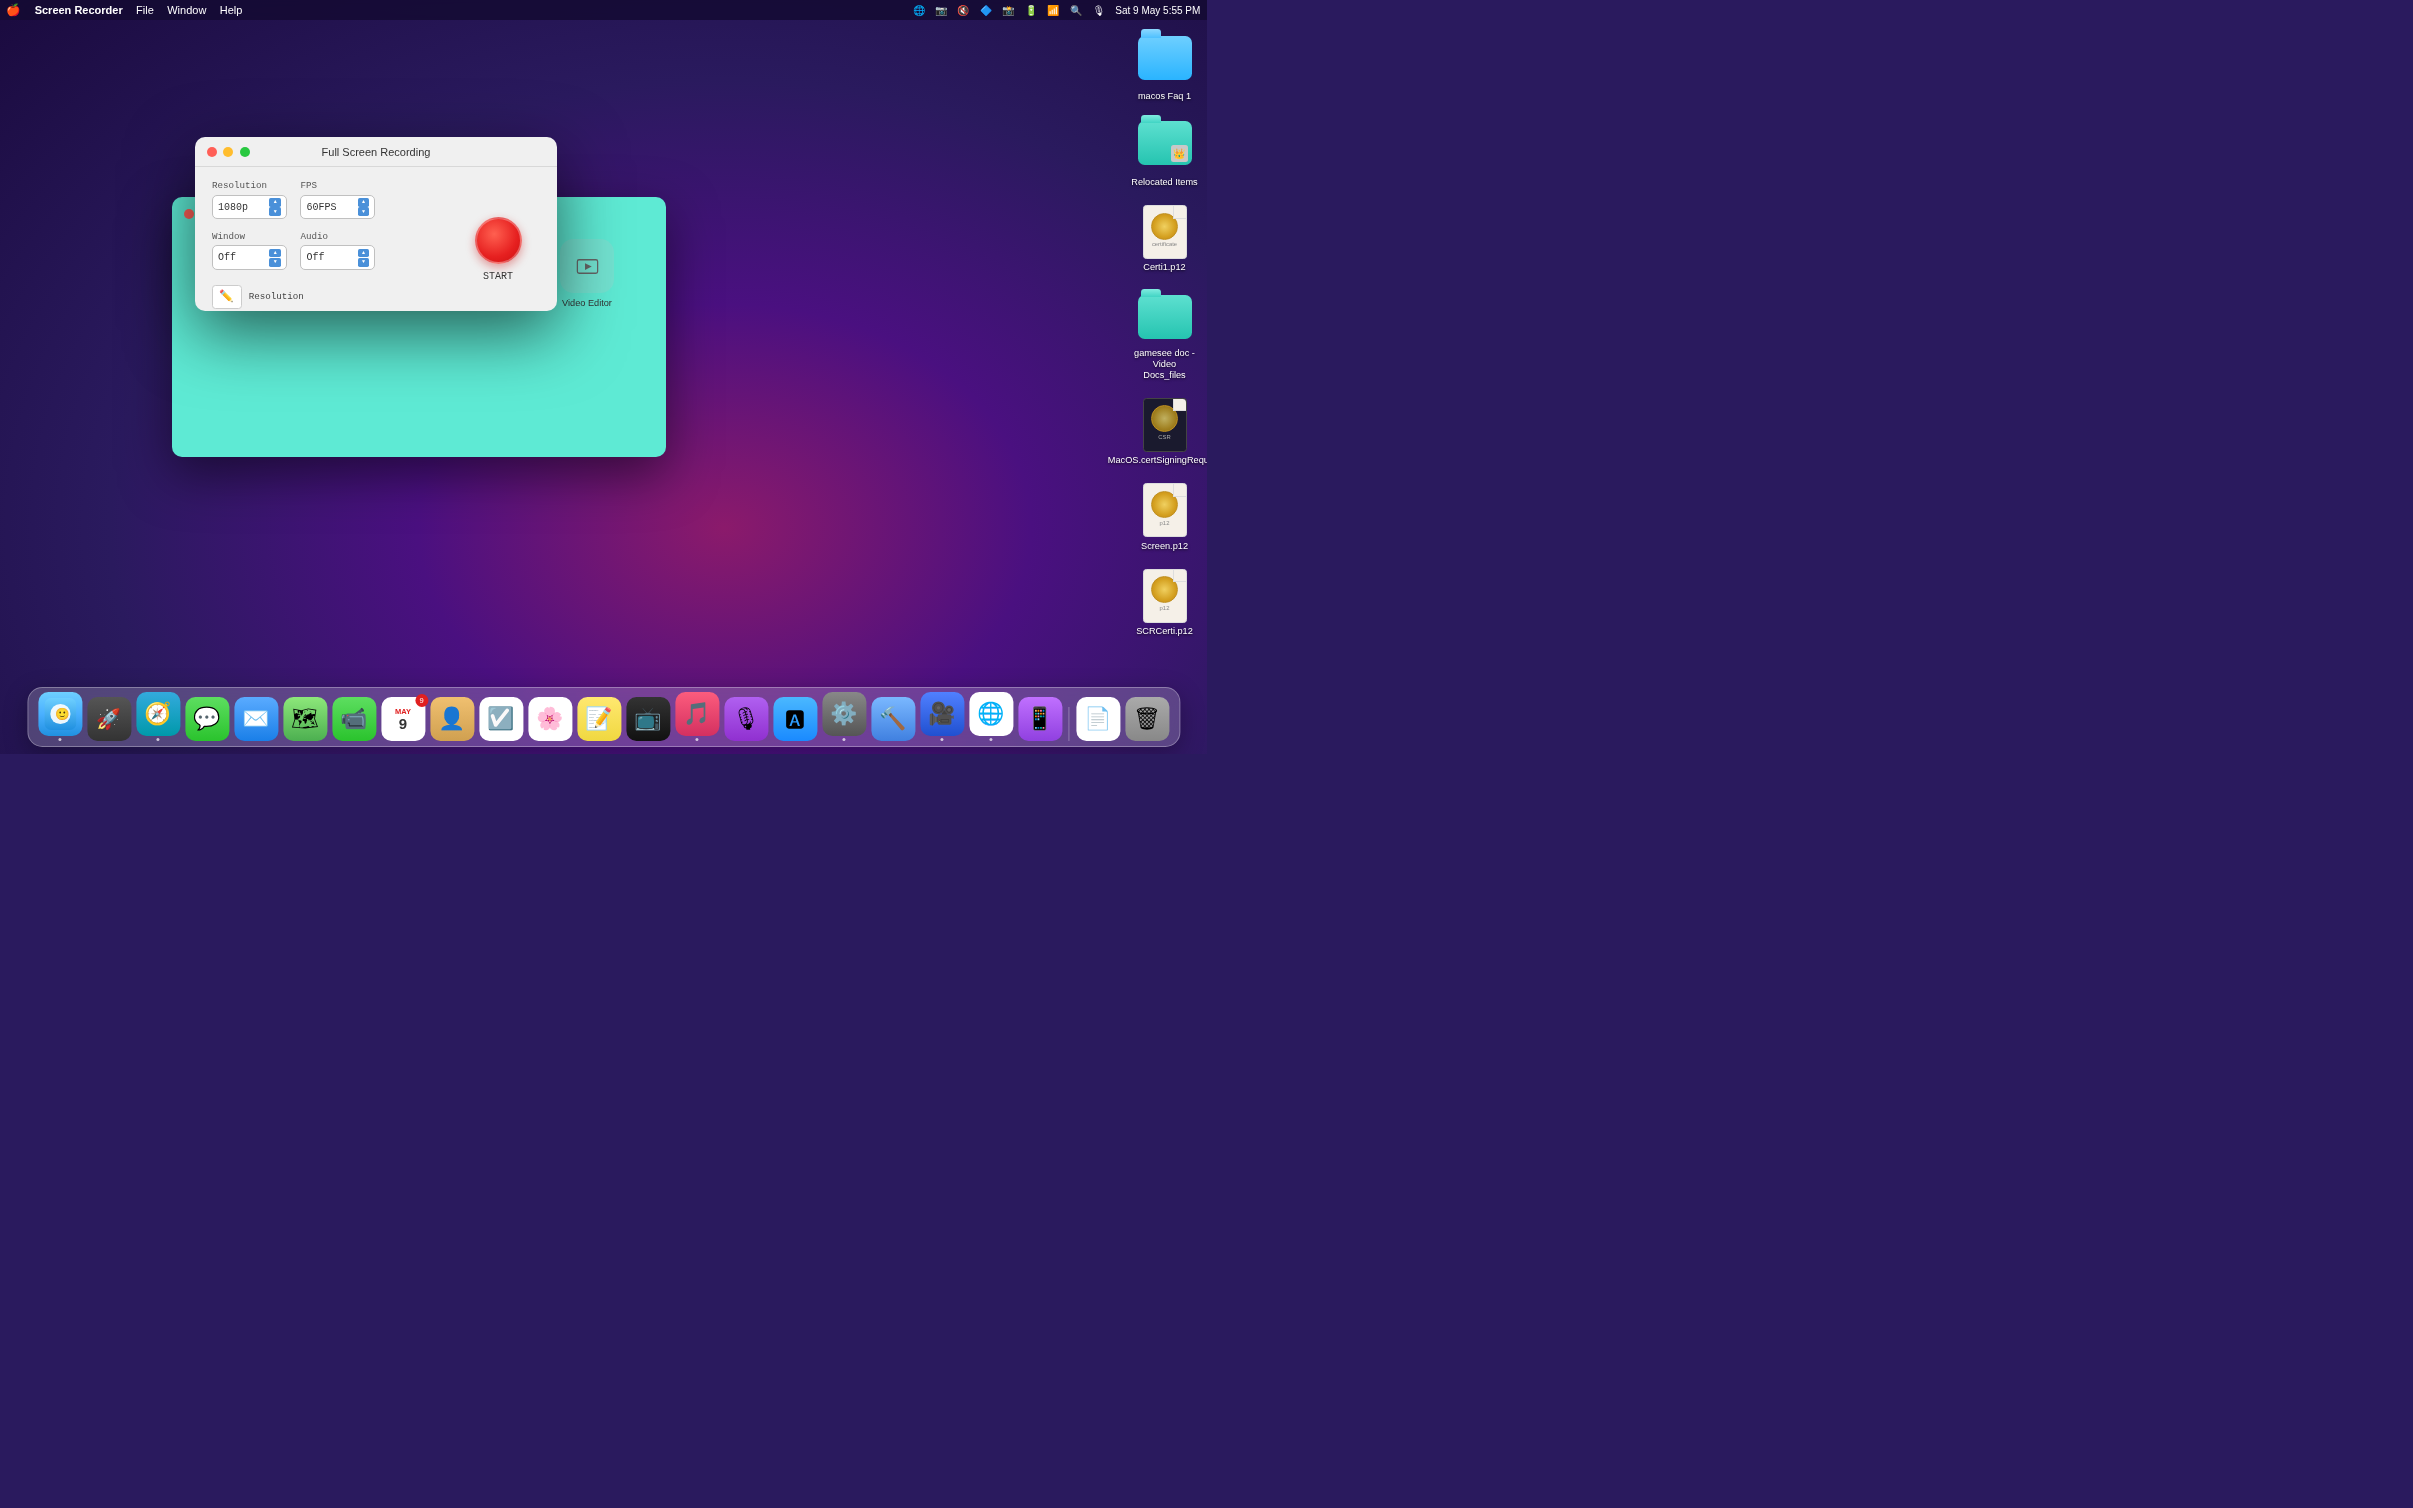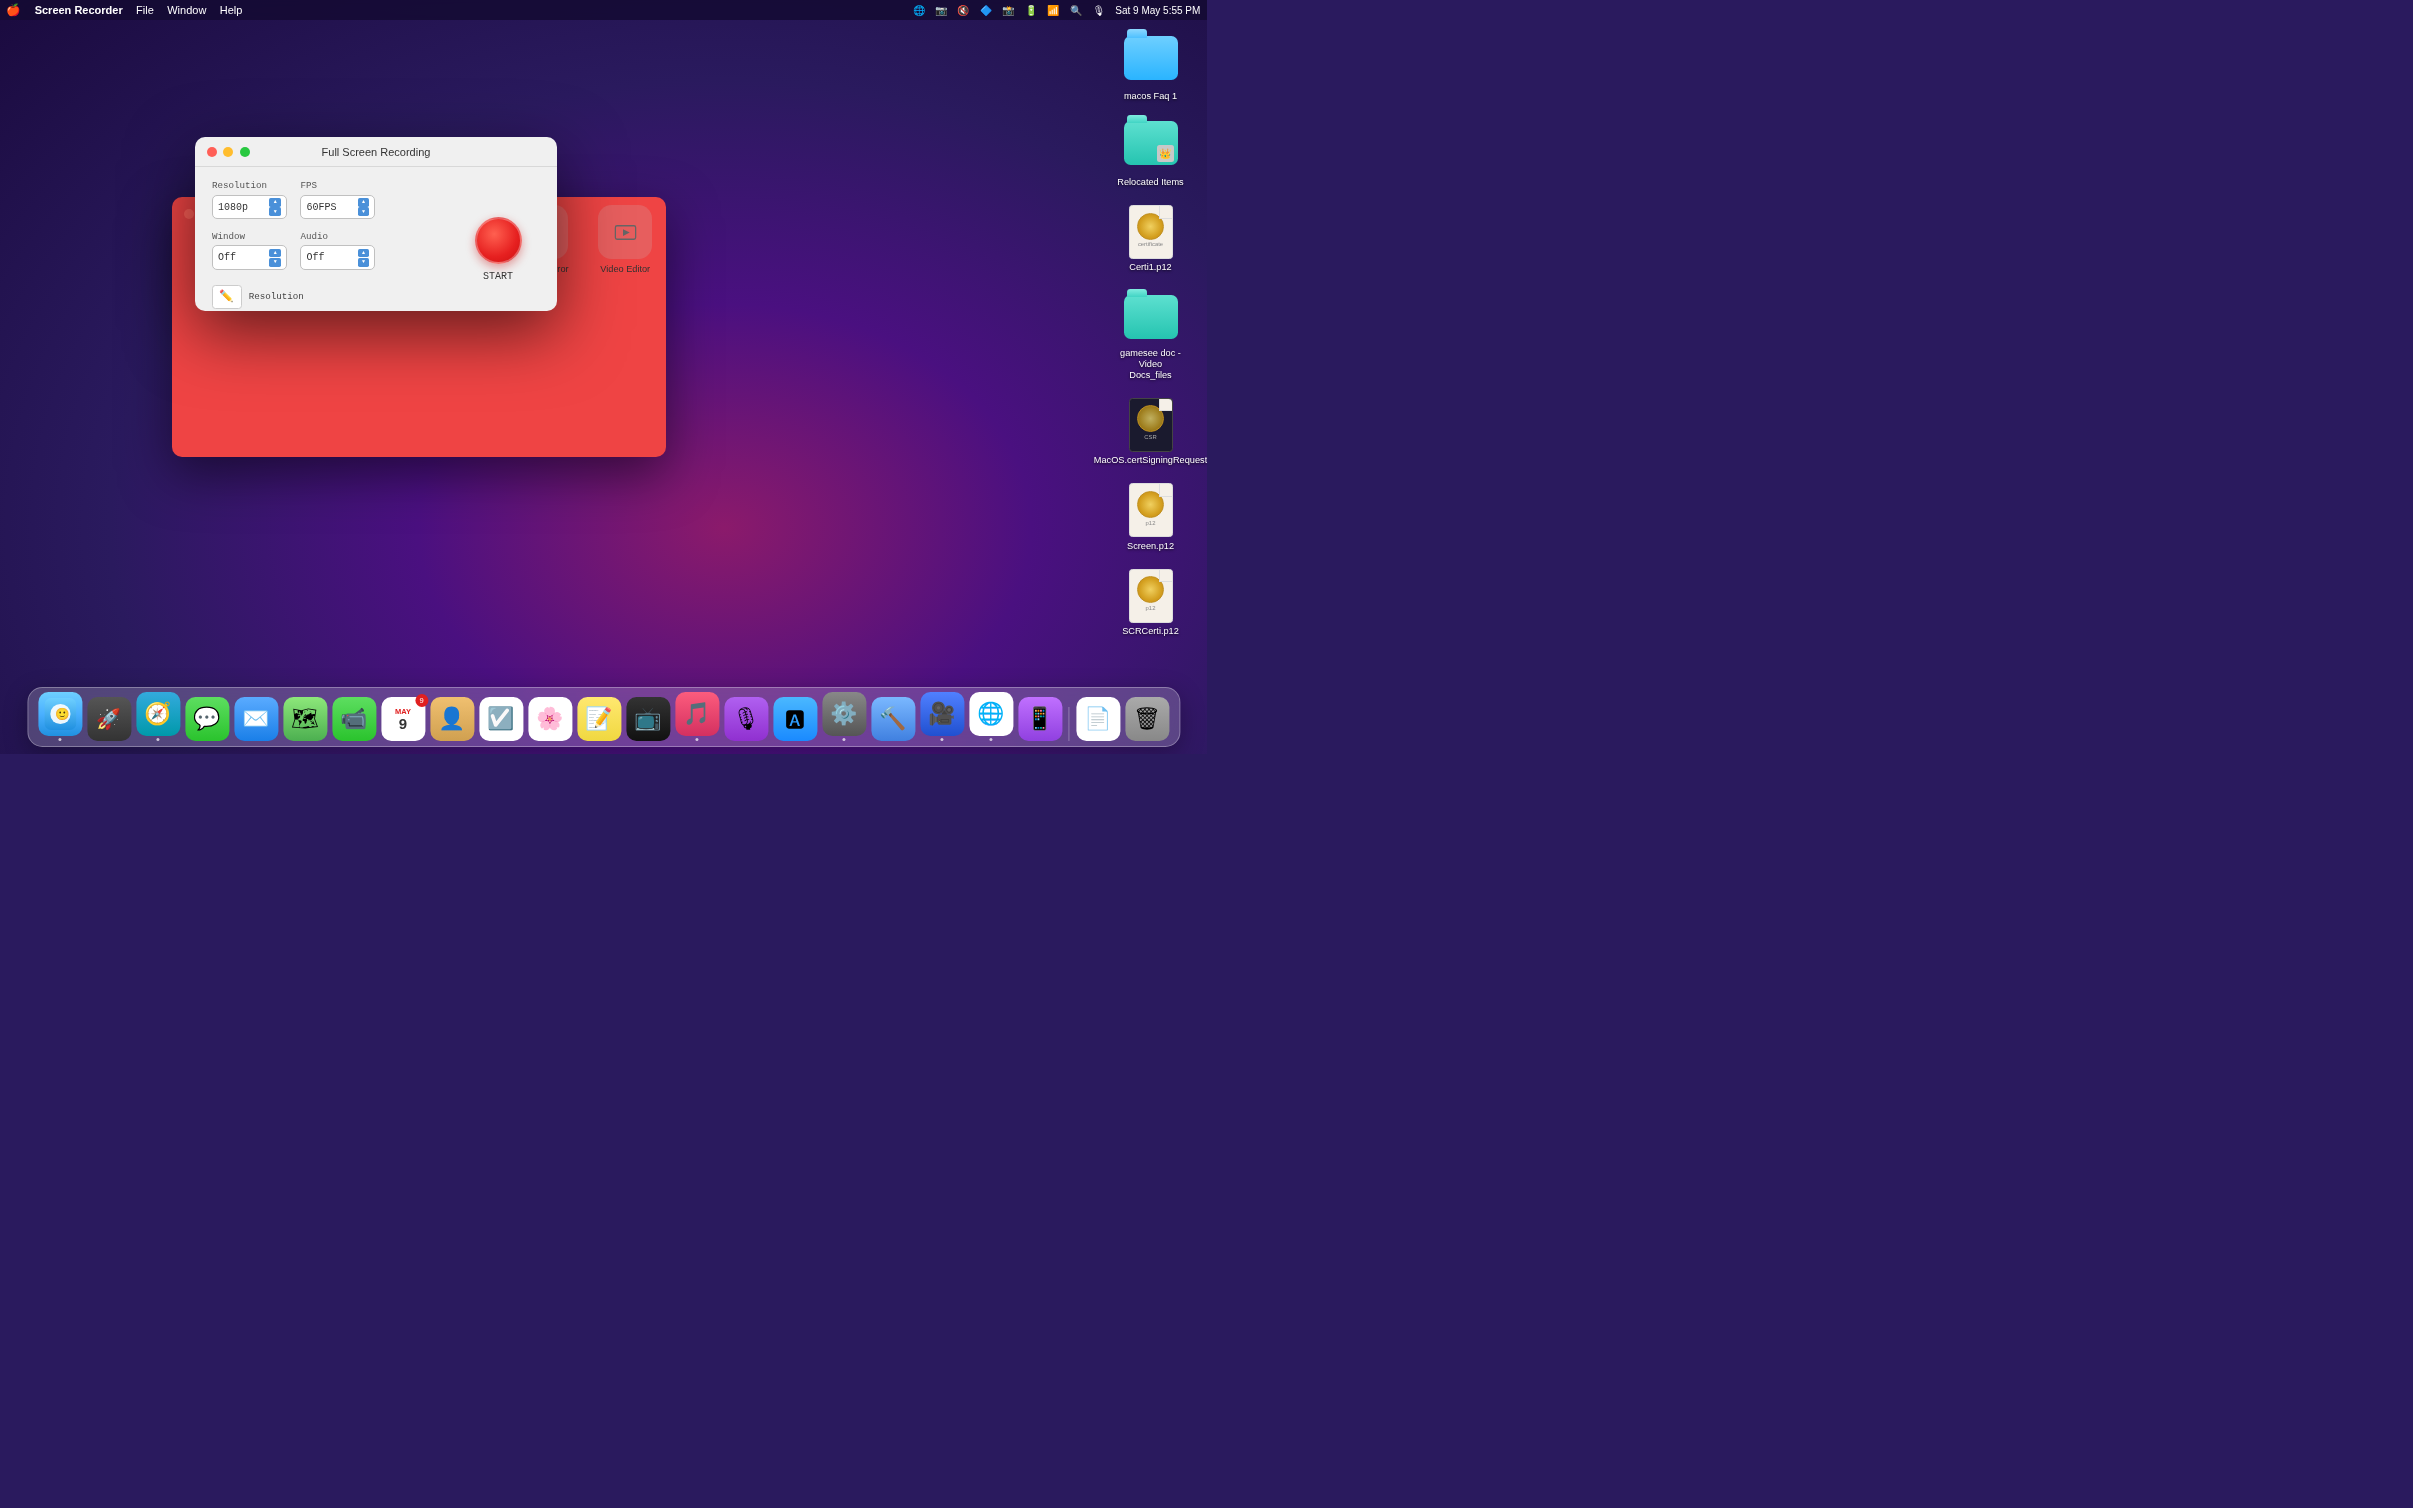--- a/index.html
+++ b/index.html
@@ -49,21 +49,21 @@
       font-size: 11.7px;
     }
     .menubar-app-name {
       font-weight: 600;
     }
 
     
     .desktop-icons {
       position: absolute;
       top: 34px;
-      right: 23px;
+      right: 9px;
       display: flex;
       flex-direction: column;
       gap: 17px;
       align-items: center;
     }
     .desktop-icon {
       display: flex;
       flex-direction: column;
       align-items: center;
       gap: 3.4px;
@@ -154,24 +154,25 @@
       border: 1.7px solid #c09020;
     }
 
     
     .screen-recorder-base {
       position: absolute;
       top: 197px;
       left: 172px;
       width: 494px;
       height: 260px;
-      background: #ef4444;
+      background: #5eead4;
       border-radius: 10px;
       box-shadow: 0 17px 50px rgba(0,0,0,0.5);
       display: flex;
+      flex-direction: column;
     }
 
     .base-titlebar {
       height: 34px;
       display: flex;
       align-items: center;
       padding: 0 11.7px;
       gap: 6.7px;
     }
     .traffic-light {

